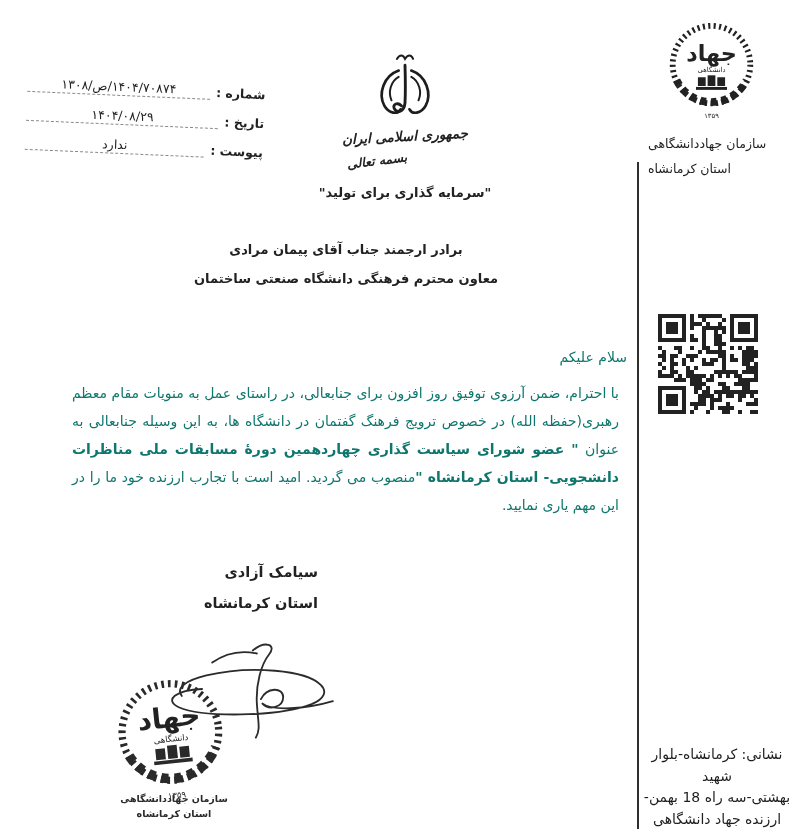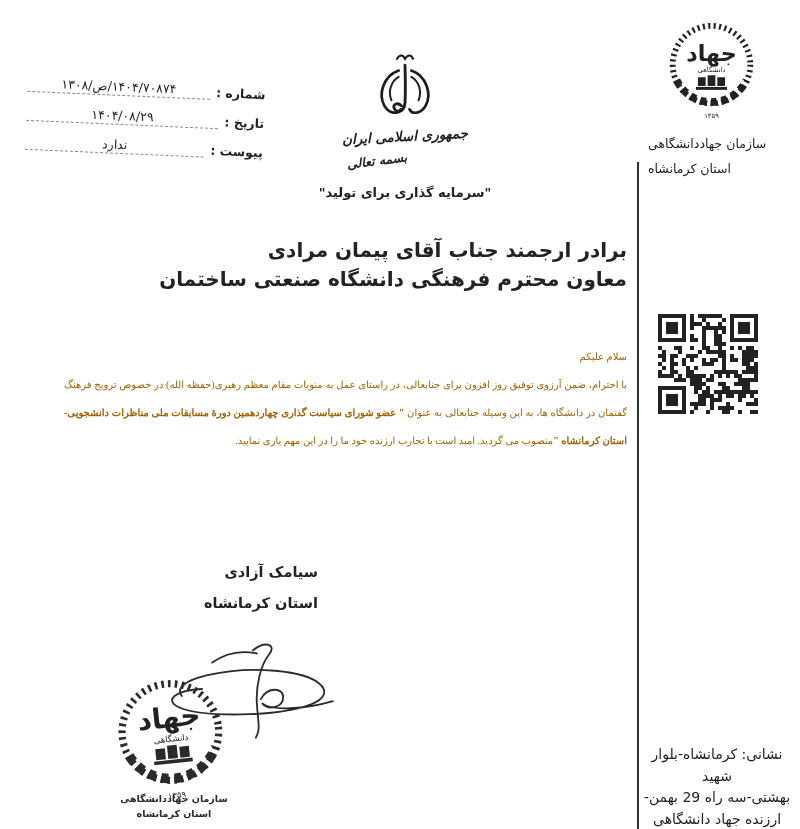--- a/index.html
+++ b/index.html
@@ -16,25 +16,25 @@
   
   .emblem-block{position:absolute;top:46px;left:295px;width:220px;text-align:center;}
   .iran-emblem{width:72px;height:78px;}
   .country-name{font-size:13.5px;font-weight:bold;font-style:italic;
                 transform:rotate(-3deg);margin-top:0;}
   .besmele{font-size:12.5px;font-weight:bold;font-style:italic;
            transform:translateX(-28px) rotate(-7deg);margin-top:9px;}
   .slogan{font-size:13px;font-weight:bold;margin-top:17px;direction:rtl;}
   
   .recipient{position:absolute;top:236px;right:173px;width:562px;direction:rtl;
-             text-align:right;font-weight:bold;font-size:20px;line-height:28.5px;}
+             text-align:center;font-weight:bold;font-size:13px;line-height:28.5px;}
   
   .body-block{position:absolute;top:343px;right:173px;width:563px;direction:rtl;
-              text-align:right;font-size:10px;line-height:28px;color:#a16207;font-family:Liberation Serif, serif;}
-  .body-para{text-align:justify;margin:0;}
+              text-align:right;font-size:14px;line-height:28px;color:#0f766e;}
+  .body-para{text-align:justify;margin:8px;}
   .body-bold{font-weight:bold;}
   
   .sig-block{position:absolute;top:557px;left:90px;width:228px;text-align:right;
              font-weight:bold;font-size:14.5px;line-height:31px;direction:rtl;}
   .autograph{position:absolute;left:123px;top:640px;width:218px;height:102px;z-index:3;}
   .stamp-bottom{position:absolute;left:110px;top:674px;width:122px;height:128px;
                 transform:rotate(-6deg);z-index:2;}
   .stamp-caption{position:absolute;left:90px;top:791px;width:168px;text-align:center;
                  font-size:9.5px;font-weight:bold;line-height:15px;direction:rtl;z-index:2;color:#2a2a2a;}
   
@@ -378,21 +378,21 @@
           <rect x="80" y="8" width="12" height="12" fill="#222"></rect>
           <rect x="0" y="72" width="28" height="28"></rect>
           <rect x="4" y="76" width="20" height="20" fill="#fff"></rect>
           <rect x="8" y="80" width="12" height="12" fill="#222"></rect>
         </g>
       </svg>
   </div>
 
   <div class="footer">
     <div>نشانی: کرمانشاه-بلوار شهید</div>
-    <div>بهشتی-سه راه 29 بهمن-</div>
+    <div>بهشتی-سه راه 18 بهمن-</div>
     <div>ارزنده جهاد دانشگاهی</div>
     <div class="phone-row">
       <span>تلفن:</span>
       <span>4135033</span>
     </div>
   </div>
 
 </div>
 
 </body></html>

